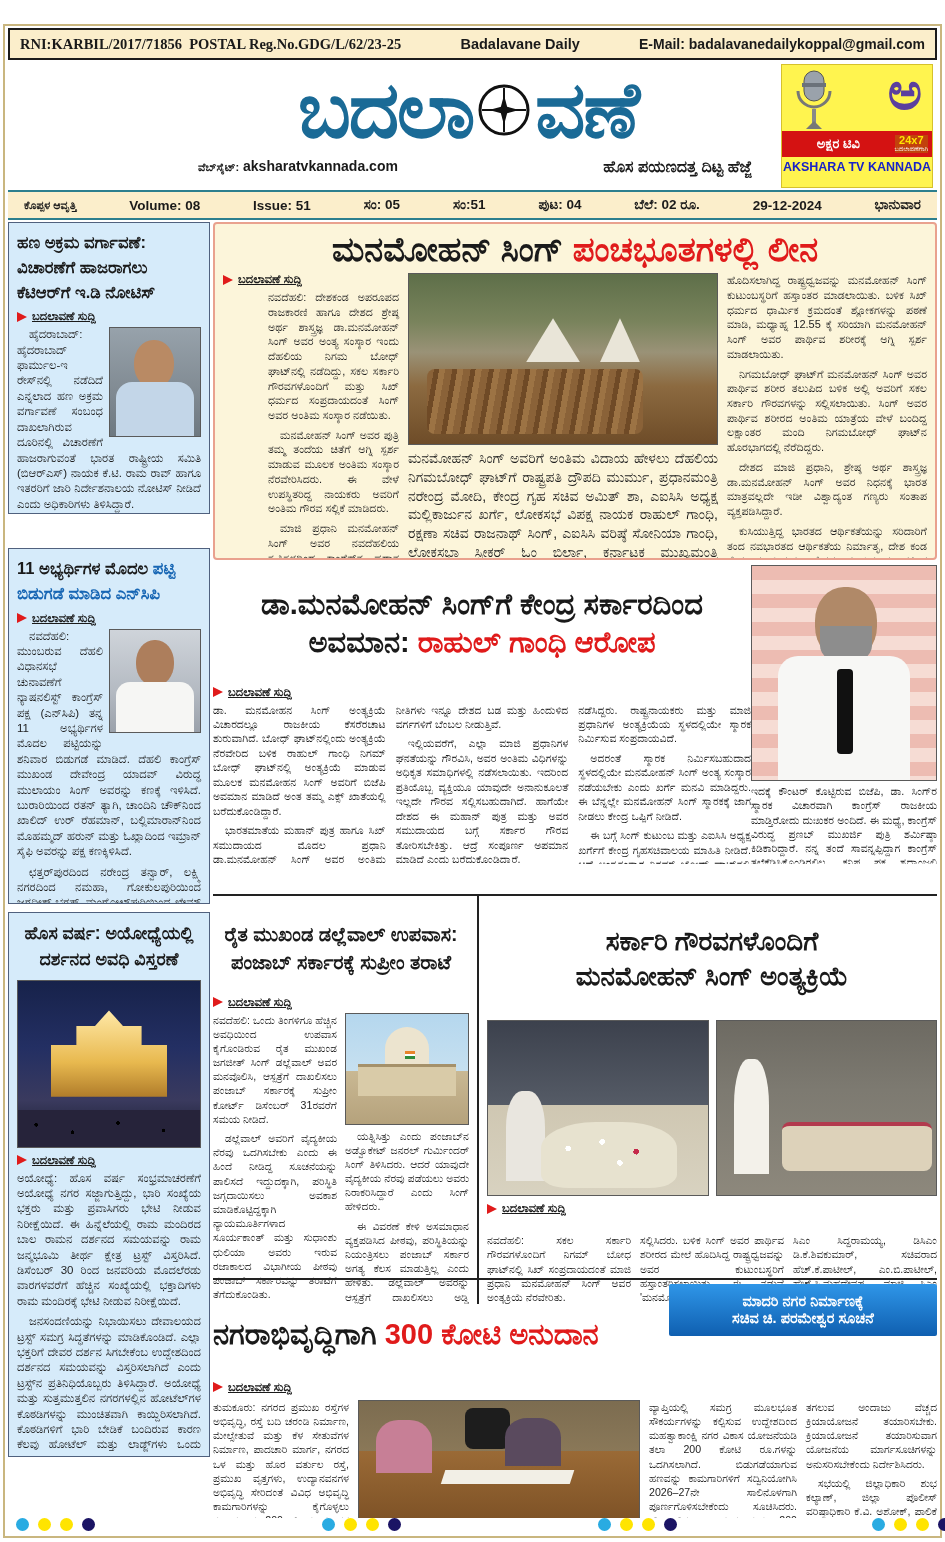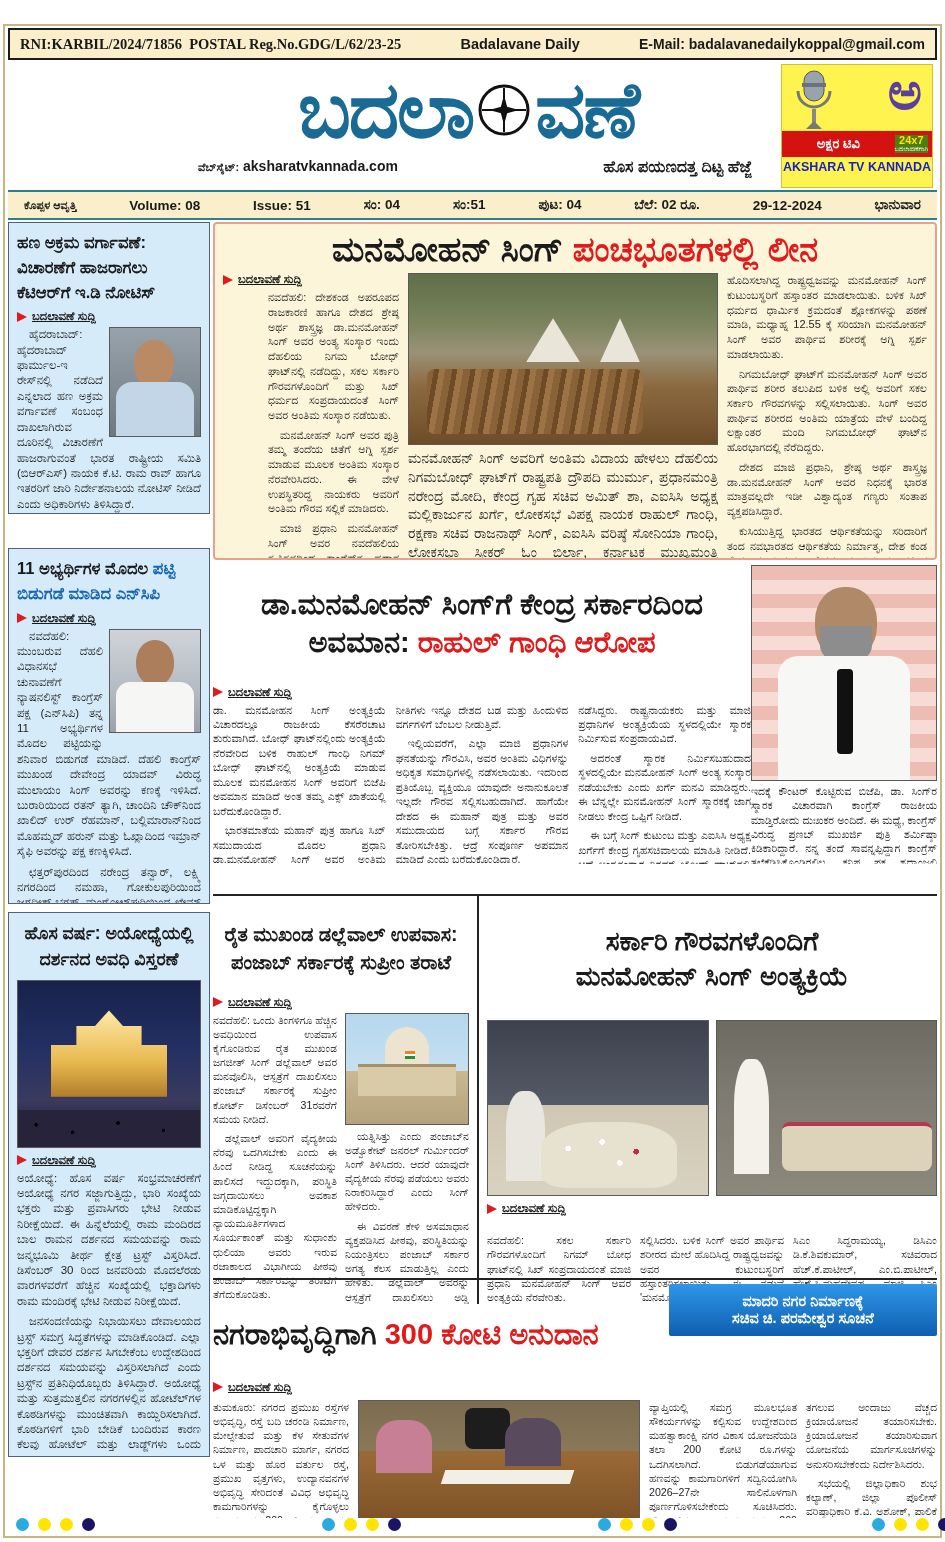--- a/index.html
+++ b/index.html
@@ -30,21 +30,21 @@
   .title-sub{display:flex;justify-content:space-between;padding:2px 26px 0 40px;}
   .site-line{font-size:14px;font-weight:bold;}
   .site-line .lbl{font-size:11px;}
   .tagline{font-size:16px;font-weight:bold;}
   .tvlogo{position:absolute;right:4px;top:0;width:152px;height:124px;background:#fff44f;border:1px solid #d6c12c;box-sizing:border-box;}
   .tv-top{position:relative;height:66px;}
   .tv-a{position:absolute;right:10px;top:-2px;font-size:52px;font-weight:bold;color:#5b3f9e;line-height:1.1;}
   .tv-mic{position:absolute;left:10px;top:4px;}
   .tv-red{display:flex;align-items:center;background:#d41212;color:#fff;height:26px;padding:0 4px;gap:4px;}
   .tv-red .nm{font-weight:bold;font-size:13px;flex:1;text-align:center;}
-  .tv-red .r24{background:#4d7c0f;color:#ffe400;font-weight:bold;font-size:11px;line-height:1;text-align:center;}
+  .tv-red .r24{background:#c2410c;color:#ffe400;font-weight:bold;font-size:11px;line-height:1;text-align:center;}
   .tv-red .r24 small{display:block;color:#fff;font-size:6.5px;font-weight:normal;}
   .tv-blue{background:#fff44f;color:#1822c8;font-weight:bold;font-size:12.5px;text-align:center;padding-top:3px;}
   
   .issuebar{position:absolute;left:8px;top:190px;right:8px;height:30px;background:#fbeecb;
             border-top:2.5px solid #2c7f8e;border-bottom:2.5px solid #2c7f8e;display:flex;align-items:center;
             justify-content:space-between;padding:0 16px;box-sizing:border-box;font-weight:bold;font-size:13.5px;}
   .issuebar .kn{font-size:11px;}
   
   .lbox{position:absolute;left:8px;width:202px;background:#d6ebfa;border:1.5px solid #50617e;
         box-sizing:border-box;padding:7px 8px;overflow:hidden;}
@@ -153,21 +153,21 @@
   .dots{position:absolute;display:flex;gap:9px;}
   .dot{width:13px;height:13px;border-radius:50%;display:inline-block;}
 </style>
 </head>
 <body>
 
 <div class="page">
   <div class="frame"></div>
 
   <header class="topbar">
-    <span class="rni"><span>RNI:KARBIL/2024/71856</span>&nbsp;&nbsp;<span>POSTAL Reg.No.GDG/L/62/23-25</span></span>
+    <span class="rni"><span>RNI:KARBIL/2017/71856</span>&nbsp;&nbsp;<span>POSTAL Reg.No.GDG/L/62/23-25</span></span>
     <span class="brand">Badalavane Daily</span>
     <span class="email">E-Mail: badalavanedailykoppal@gmail.com</span>
   </header>
 
   <section class="masthead">
     <div class="title-wrap">
       <div class="title-row">
         <span class="np-title">ಬದಲಾ</span>
         <svg class="compass" width="54" height="54" viewBox="0 0 54 54">
           <circle cx="27" cy="27" r="24" fill="#fff" stroke="#111" stroke-width="3"></circle>
@@ -199,21 +199,21 @@
         <span class="r24"><span>24x7</span><small>ಬದಲಾವಣೆಗಾಗಿ</small></span>
       </div>
       <div class="tv-blue">AKSHARA TV KANNADA</div>
     </div>
   </section>
 
   <section class="issuebar">
     <span class="kn">ಕೊಪ್ಪಳ ಆವೃತ್ತಿ</span>
     <span>Volume: 08</span>
     <span>Issue: 51</span>
-    <span>ಸಂ: 04</span>
+    <span>ಸಂ: 05</span>
     <span>ಸಂ:51</span>
     <span>ಪುಟ: 04</span>
     <span>ಬೆಲೆ: 02 ರೂ.</span>
     <span>29-12-2024</span>
     <span>ಭಾನುವಾರ</span>
   </section>
 
   <section class="lbox" style="top:222px;height:292px;">
     <div class="lc-head">ಹಣ ಅಕ್ರಮ ವರ್ಗಾವಣೆ: ವಿಚಾರಣೆಗೆ ಹಾಜರಾಗಲು ಕೆಟಿಆರ್‌ಗೆ ಇ.ಡಿ ನೋಟಿಸ್</div>
     <div class="byline">

